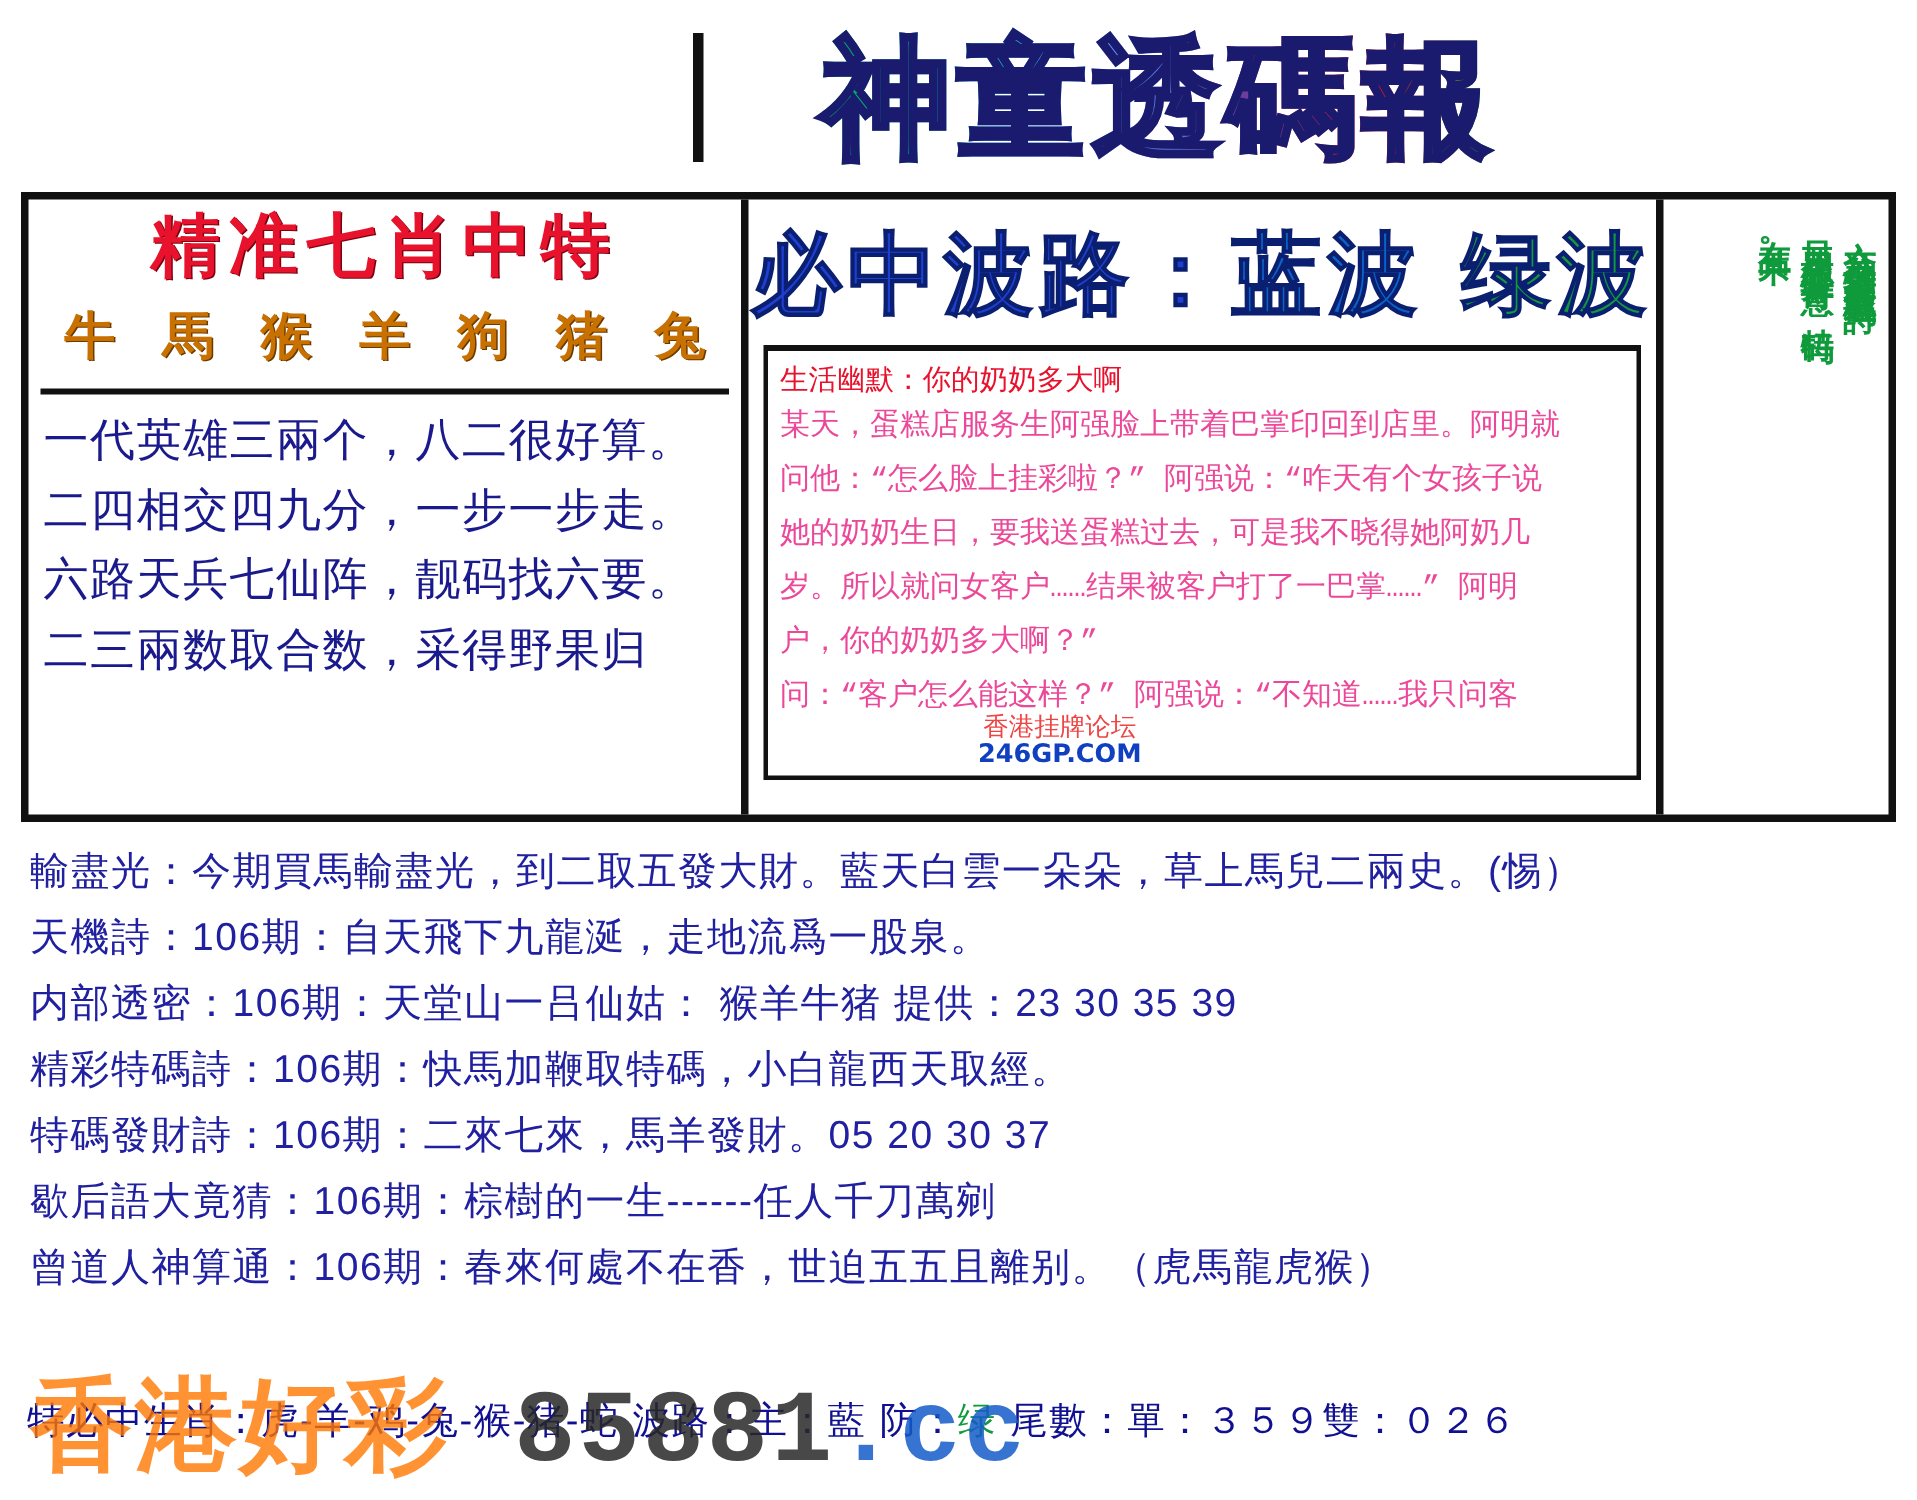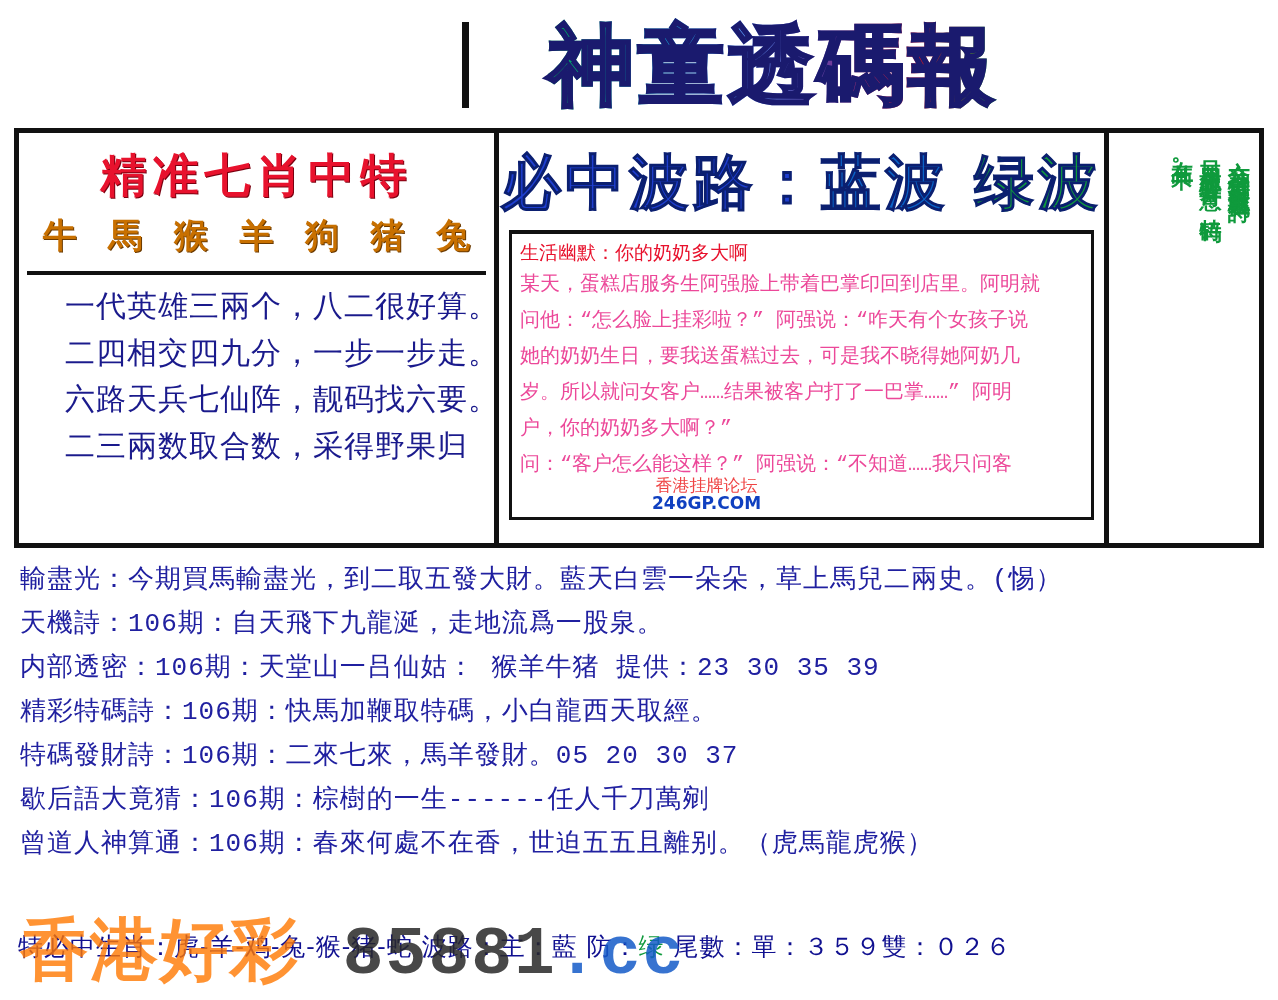--- a/index.html
+++ b/index.html
@@ -91,21 +91,21 @@
     box-sizing: border-box;
     position: relative;
   }
   .col-right {
     flex: 1;
     position: relative;
   }
 
   
   .seven-title {
-    margin: 12px 0 0 0;
+    margin: 0 0 0 0;
     text-align: center;
     font-size: 46px;
     font-weight: bold;
     font-family: "DejaVu Serif", "Liberation Serif", serif;
     letter-spacing: 6px;
     color: #e8122d;
     text-shadow: 1px 1px 0 #7a0010;
   }
   .zodiac-row {
     margin-top: 6px;
@@ -127,21 +127,20 @@
   .poem-lines {
     padding: 0 10px;
   }
   .poem-line {
     font-size: 30px;
     font-family: "DejaVu Serif", "Liberation Serif", serif;
     color: #1a1a8c;
     letter-spacing: 1px;
     line-height: 1.55;
     white-space: nowrap;
-    margin-left: 36px;
   }
 
   
   .bo-title {
     margin: 10px 0 0 0;
     text-align: center;
     font-size: 60px;
     font-weight: bold;
     font-family: "DejaVu Serif", "Liberation Serif", serif;
     letter-spacing: 4px;
@@ -223,21 +222,21 @@
   
   .bottom {
     position: absolute;
     left: 14px;
     top: 552px;
     width: 1250px;
     padding-top: 6px;
   }
   .bline {
     font-size: 26px;
-    font-family: Liberation Mono, monospace;
+    font-family: Liberation Sans, sans-serif;
     color: #2020a0;
     letter-spacing: 1px;
     line-height: 1.0;
     padding: 9px 6px;
     white-space: nowrap;
   }
 
   
   .lastrow {
     position: absolute;

